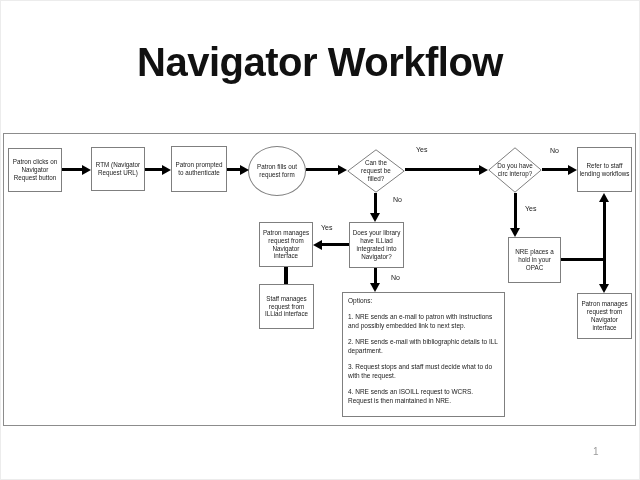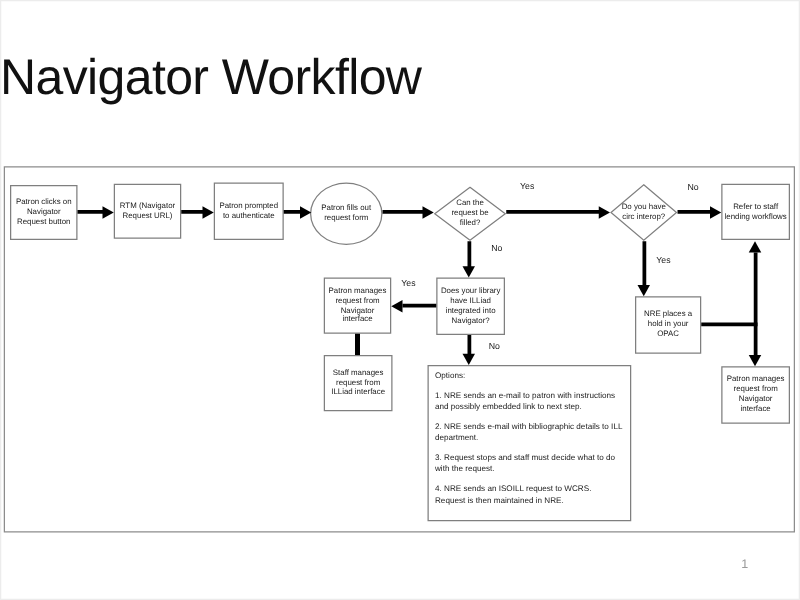--- a/index.html
+++ b/index.html
@@ -1,20 +1,20 @@
 <!DOCTYPE html>
 <html><head>
 <meta charset="utf-8">
 <style>
   * { margin:0; padding:0; box-sizing:border-box; }
   body { background:#fff; font-family:"Liberation Sans", sans-serif; }
   .slide { position:relative; width:640px; height:480px; background:#fff; overflow:hidden;
            box-shadow: inset 0 0 0 1px #ececec; }
-  .title { position:absolute; left:0; right:0; top:40px; 
-           font-size:40px; color:#111; letter-spacing:-0.5px; }
+  .title { position:absolute; left:0; right:0; top:40px; text-align:center;
+           font-size:40px; color:#111; letter-spacing:-0.5px;font-weight:bold; }
   .frame { position:absolute; left:3px; top:133px; width:633px; height:293px;
            border:1.5px solid #8c8c8c; background:transparent; }
   .node { position:absolute; border:1px solid #7f7f7f; background:#fff; color:#1a1a1a;
           display:flex; align-items:center; justify-content:center; text-align:center;
           font-size:6.3px; line-height:1.25; padding:1px; }
   .ellipse { border-radius:50%; }
   .diamond { position:absolute; }
   .diamond svg { position:absolute; left:0; top:0; }
   .diamond .dtext { position:absolute; left:0; top:0; right:0; bottom:0;
           display:flex; align-items:center; justify-content:center; text-align:center;

